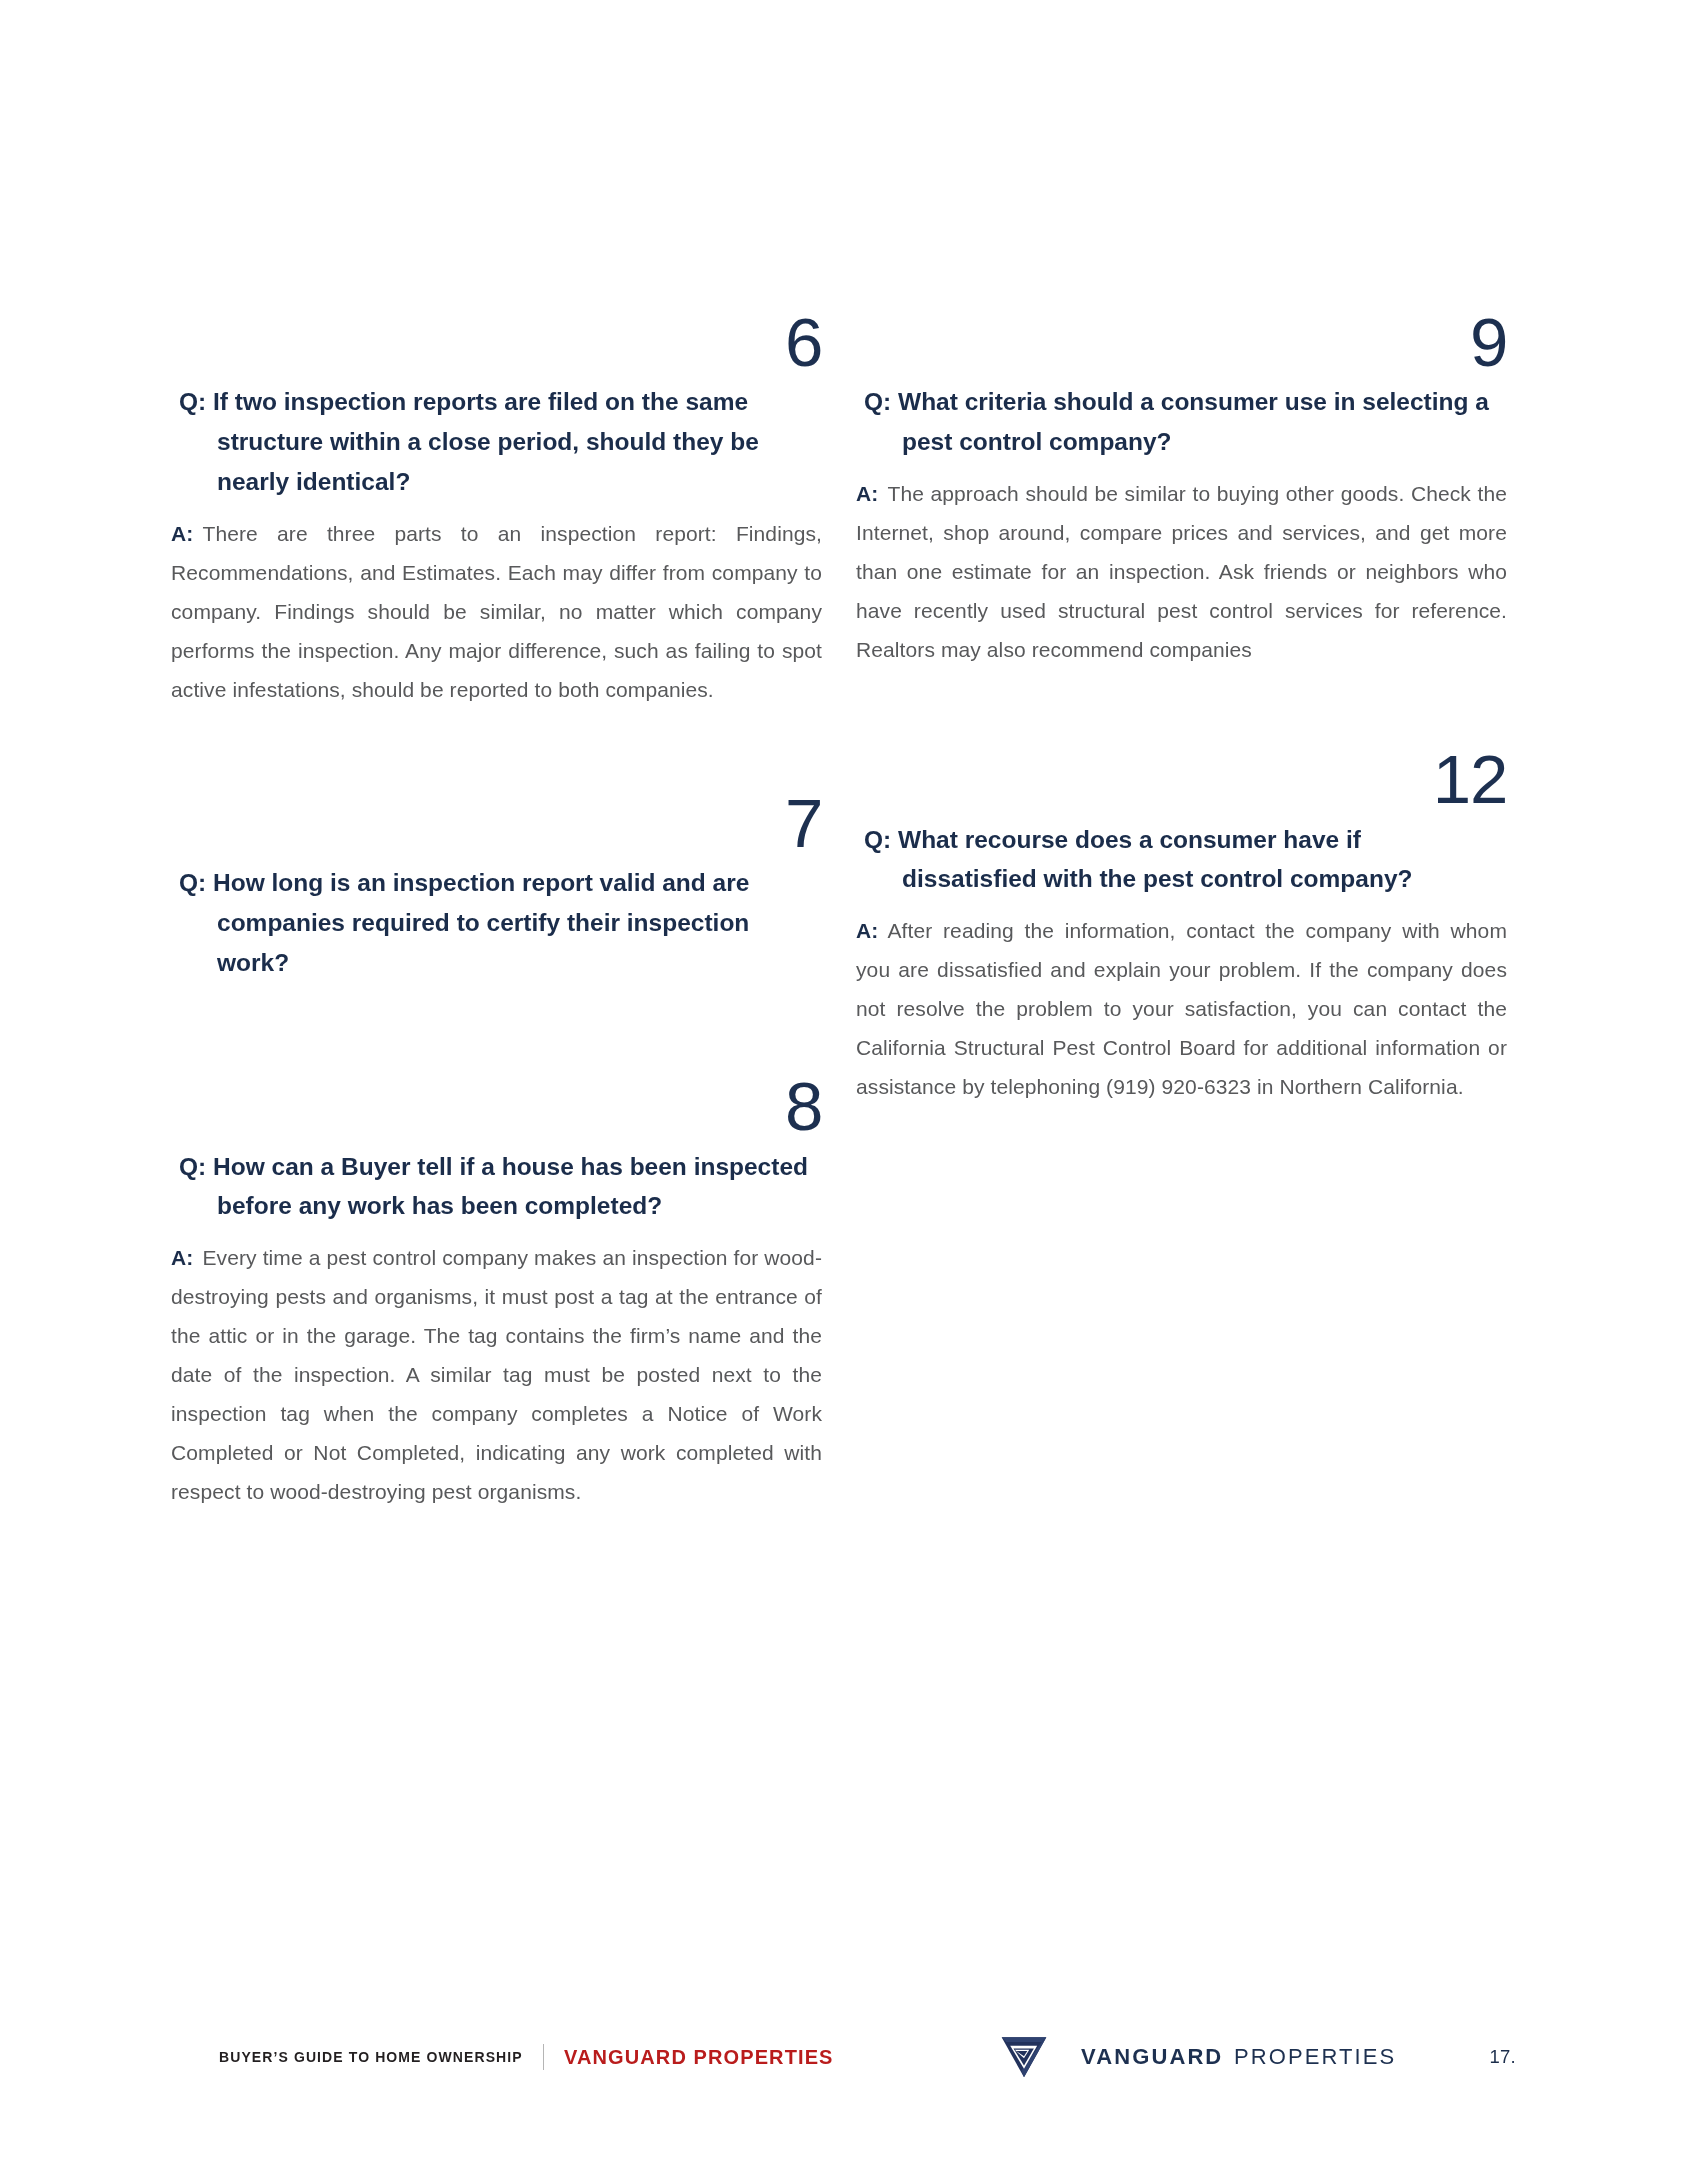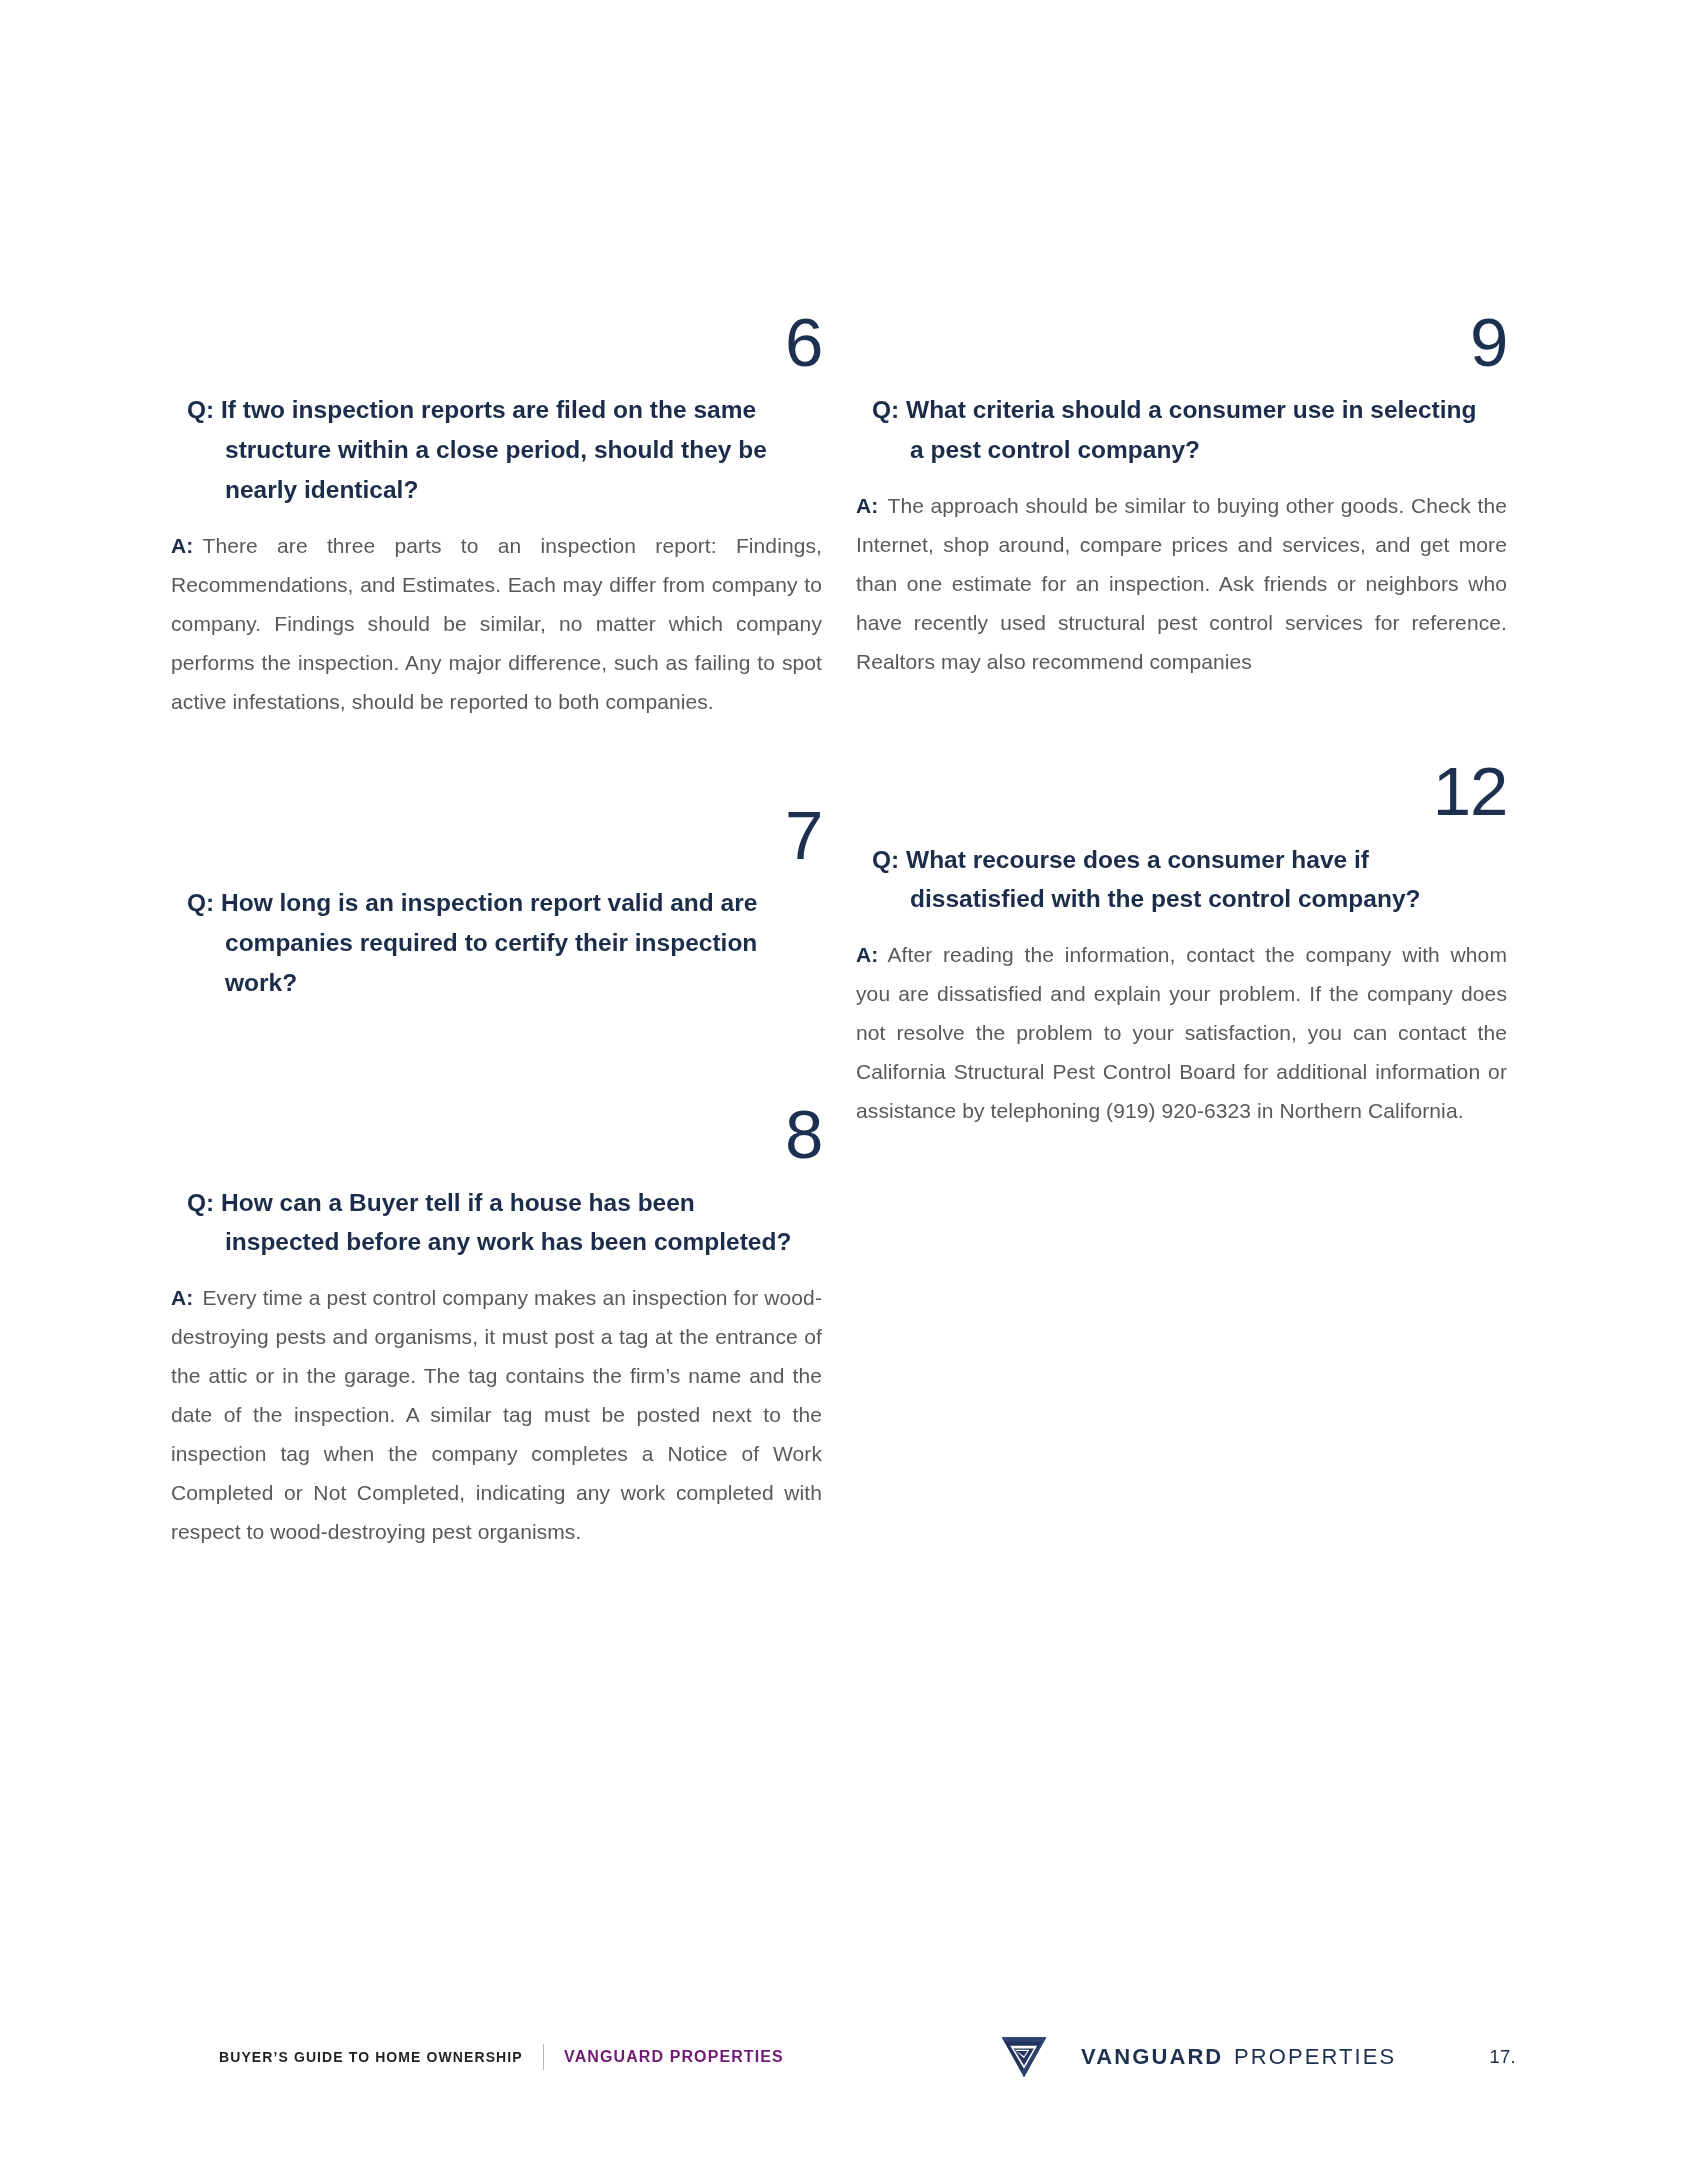--- a/index.html
+++ b/index.html
@@ -49,21 +49,21 @@
     line-height: 0.92;
     letter-spacing: -1.3px;
     margin: 0 0 4px 0;
   }
 
   .faq-question {
     color: #1b2d4b;
     font-size: 24.5px;
     font-weight: 700;
     line-height: 1.62;
-    margin: 16px;
+    margin: 8px;
     padding-left: 38px;
     text-indent: -38px;
   }
 
   .faq-answer {
     color: #58595b;
     font-size: 21px;
     font-weight: 400;
     line-height: 1.86;
     text-align: justify;
@@ -110,22 +110,22 @@
 
   .footer-divider {
     display: inline-block;
     width: 1.3px;
     height: 26.5px;
     background: #b5b5b5;
     margin: 0 20px;
   }
 
   .footer-brand {
-    color: #701a75;
-    font-size: 16px;
+    color: #b91c1c;
+    font-size: 20px;
     font-weight: 600;
     letter-spacing: 1.1px;
   }
 
   .footer-right {
     margin-left: auto;
     display: flex;
     align-items: center;
     gap: 15px;
   }

